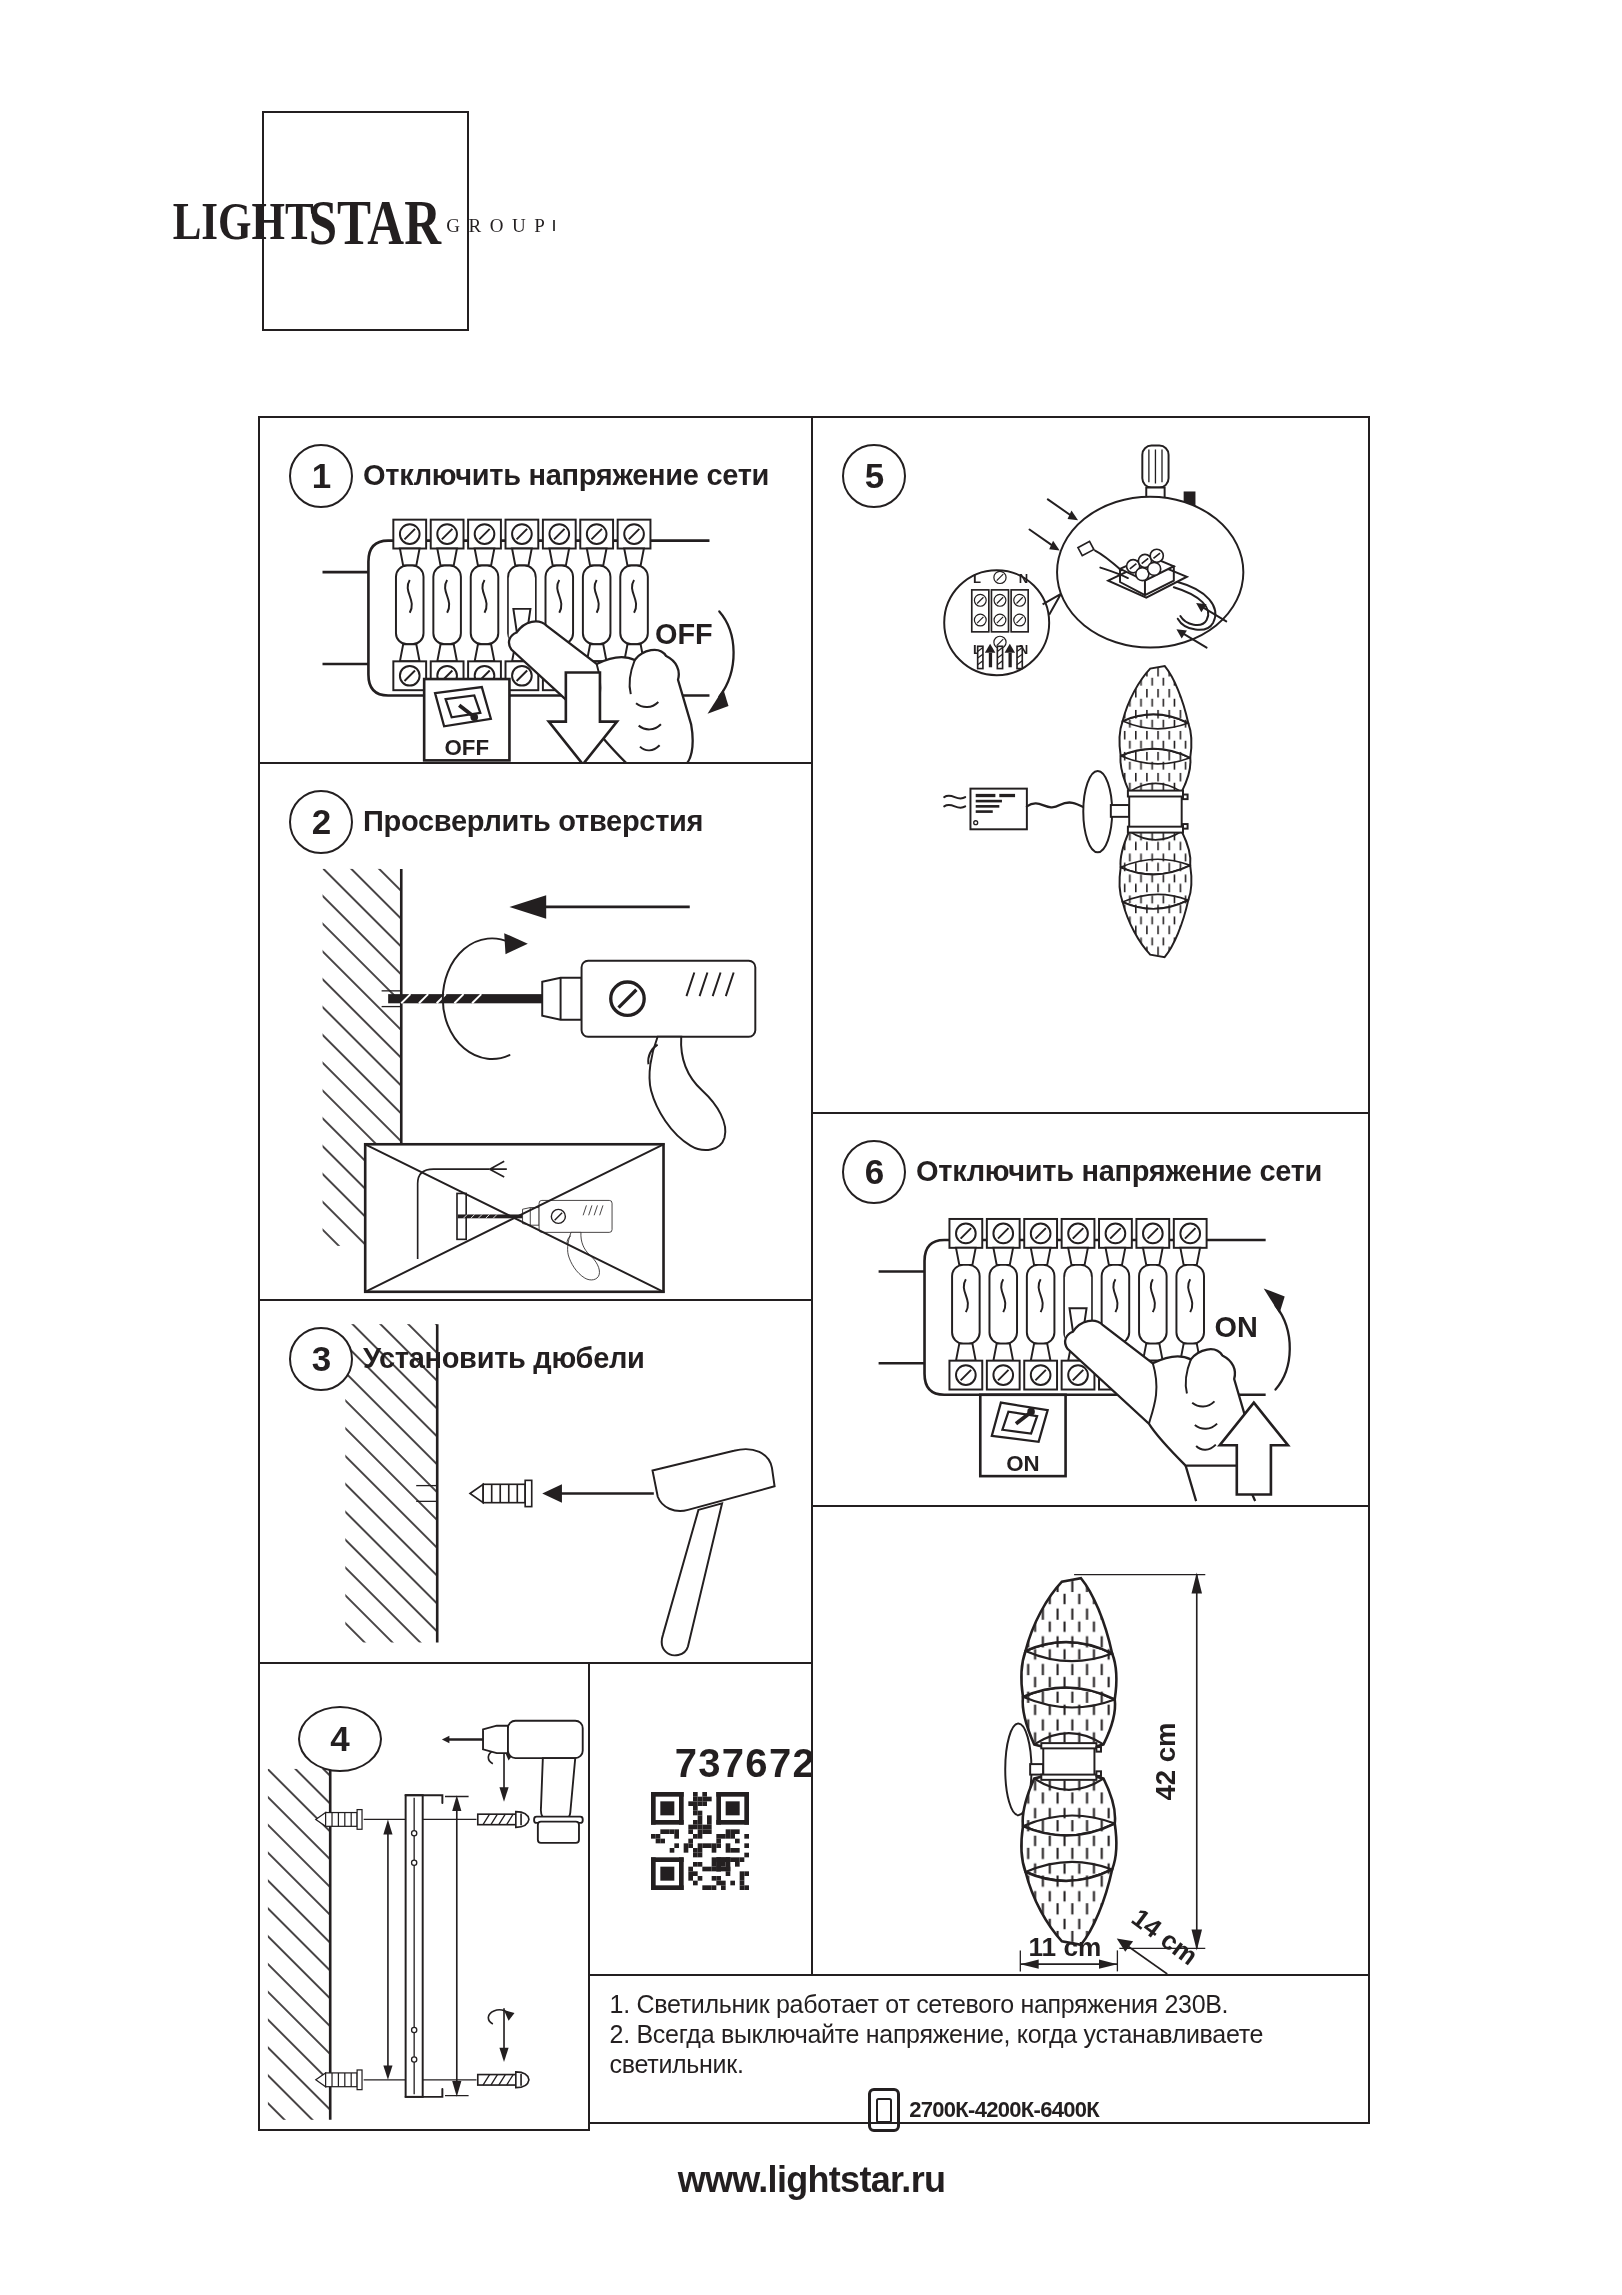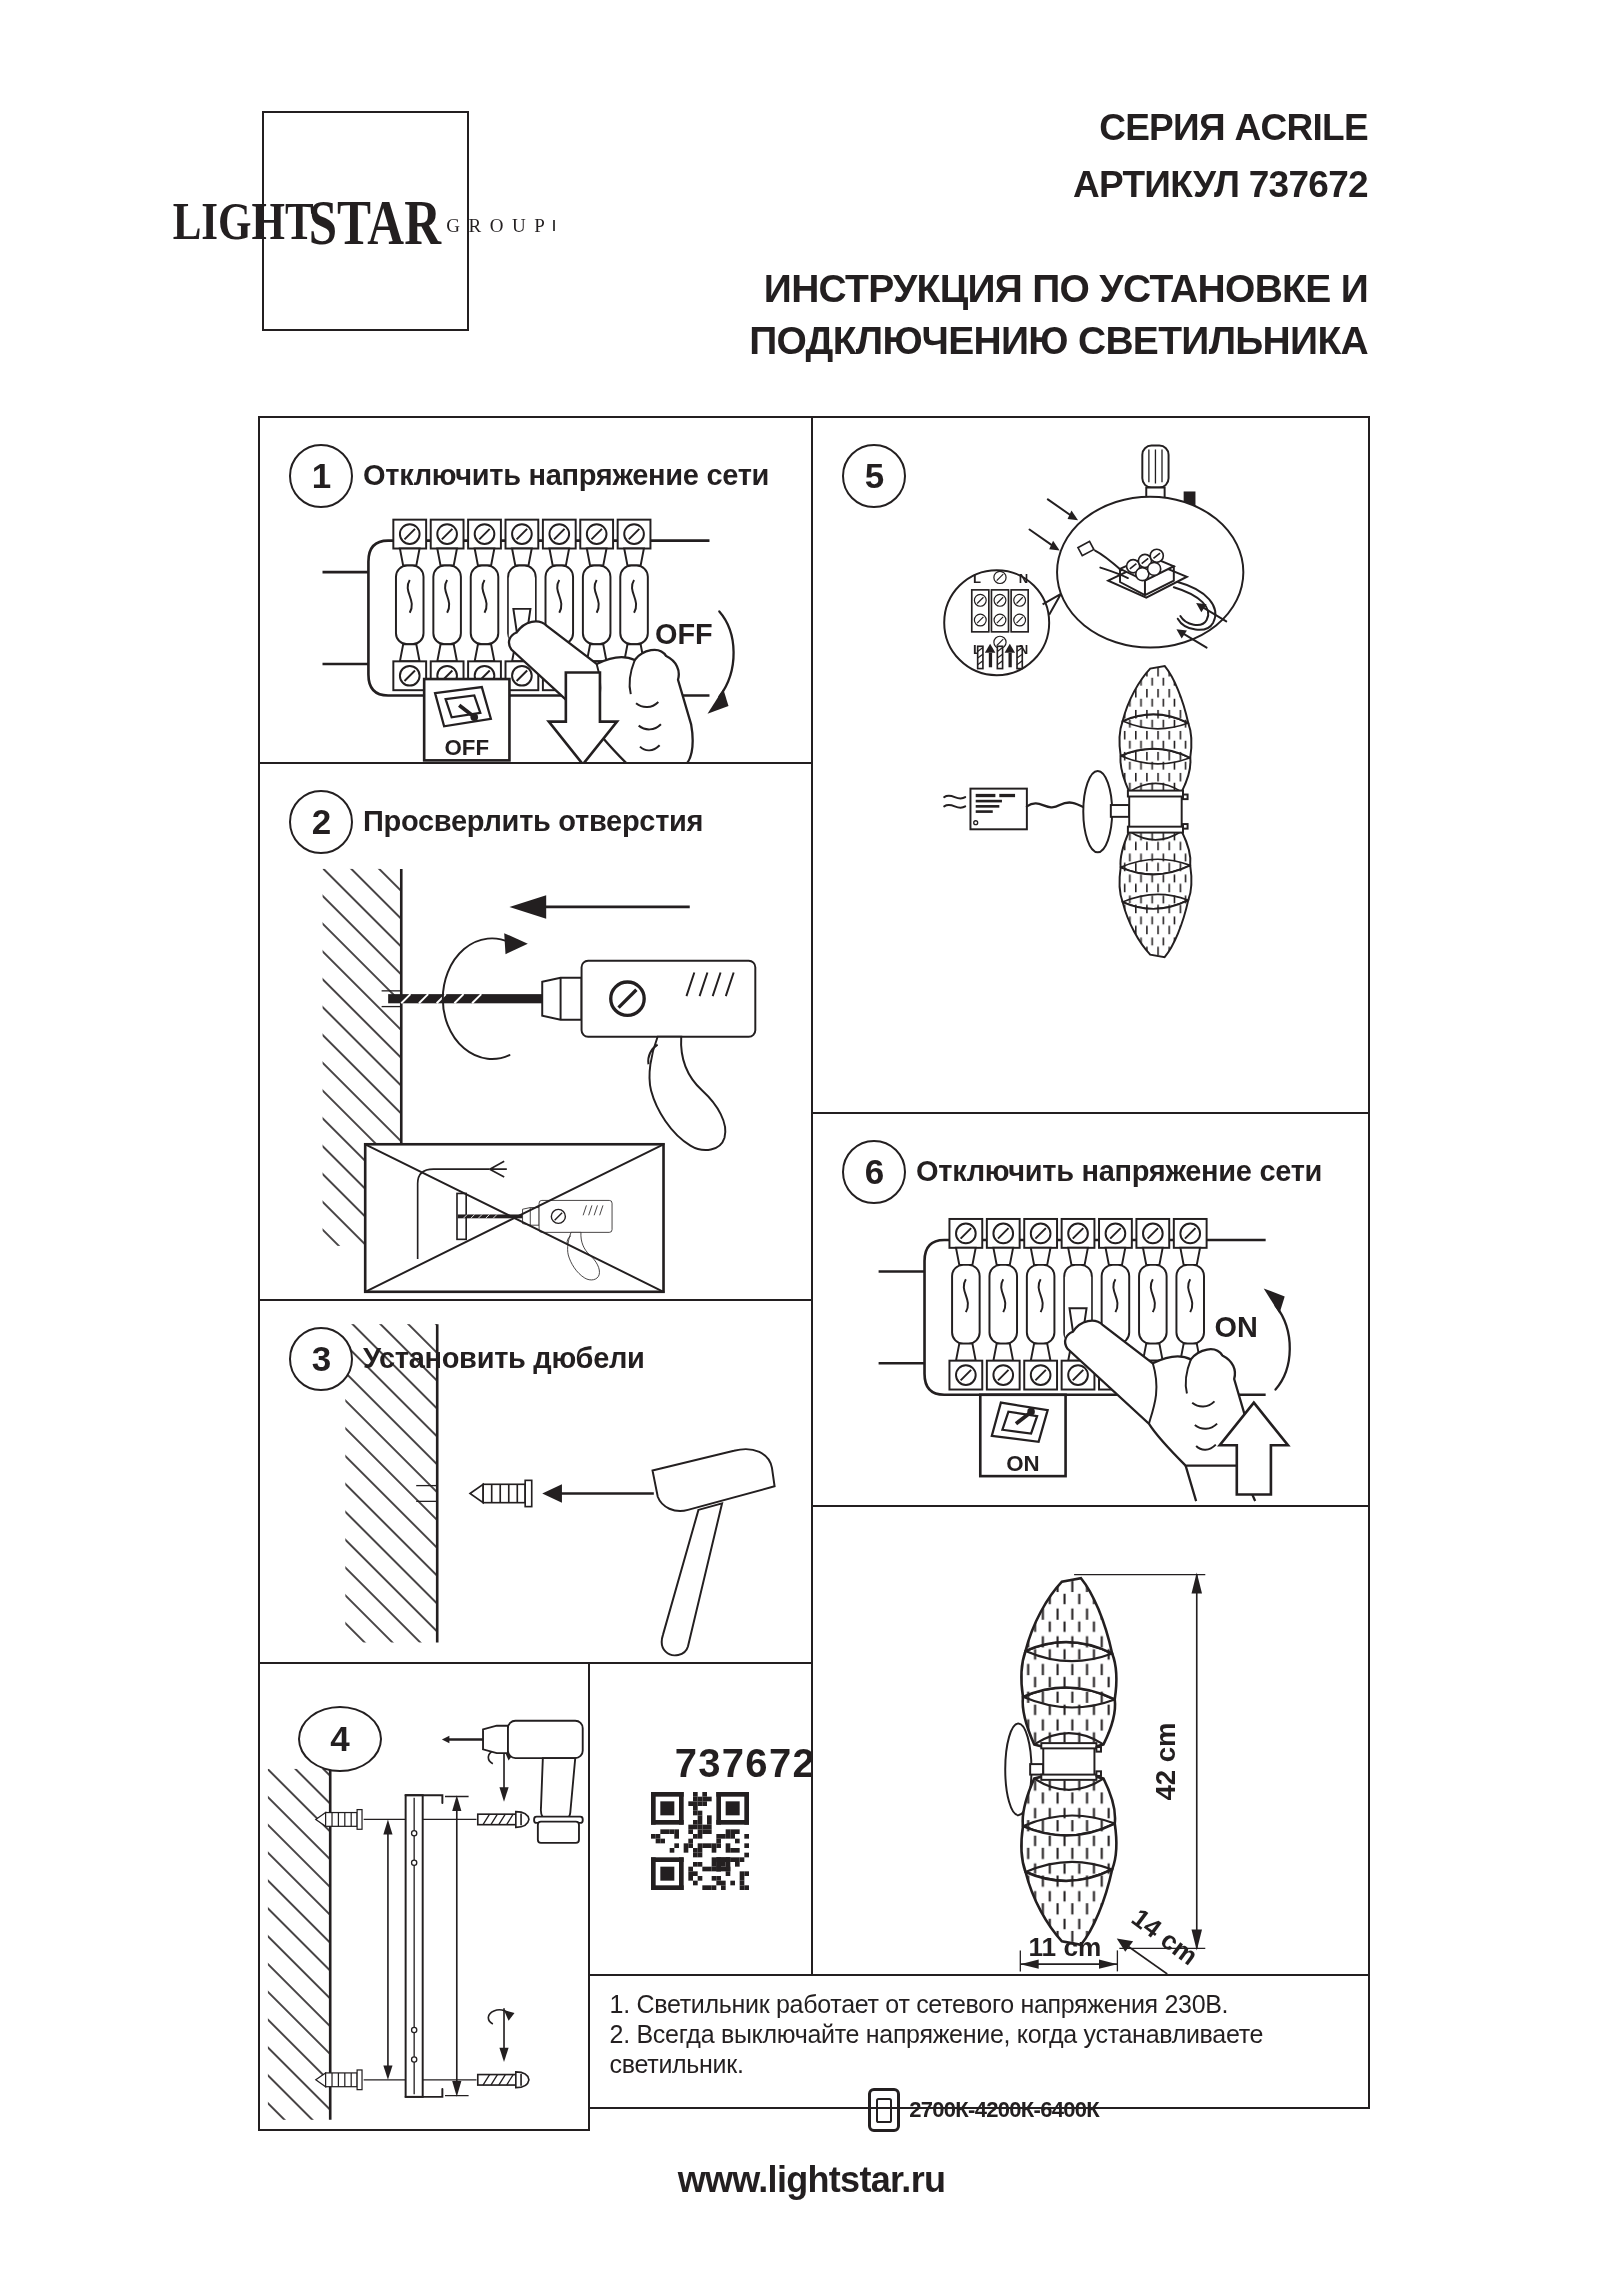--- a/index.html
+++ b/index.html
@@ -165,28 +165,20 @@
     <div class="logo-light">LIGHT</div>
     <div class="logo-star">STAR</div>
     <div class="logo-group">GROUP</div>
     <div class="flag">
       <div style="background:#3aaa35"></div>
         <div style="background:#ffffff"></div>
         <div style="background:#e30613"></div>
     </div>
   </div>
 
-  <div class="hdr">
-    <div class="hdr-series">СЕРИЯ ACRILE</div>
-    <div class="hdr-article">АРТИКУЛ 737672</div>
-    <div class="hdr-title">
-      <div>ИНСТРУКЦИЯ ПО УСТАНОВКЕ И</div>
-      <div>ПОДКЛЮЧЕНИЮ СВЕТИЛЬНИКА</div>
-    </div>
-  </div>
 
   <div class="cell" style="left:258px;top:416px;width:556px;height:349px">
     <div class="stepnum" style="left:29.4px;top:26px;width:60px;height:60px">1</div>
     <div class="steplabel" style="left:103px;top:41px">Отключить напряжение сети</div>
     <svg class="art" viewBox="0 0 841 526">
       <g>
         <use href="#breaker" transform="translate(165,195)"></use>
         <text class="tb44" x="602" y="345">OFF</text>
         <path class="s35" d="M700,295 C728,327 730,385 700,425"></path>
         <polygon class="f" points="706,413 682,451 714,439"></polygon>
@@ -559,21 +551,21 @@
         <text class="tb40" x="384" y="684" text-anchor="middle">11 cm</text>
       </g>
       <g>
         <line class="s25" x1="472" y1="664" x2="540" y2="712"></line>
         <polygon class="f" points="463,658 488,662 476,678"></polygon>
         <text class="tb40" transform="translate(528,666) rotate(37)" text-anchor="middle">14 cm</text>
       </g>
     </svg>
   </div>
 
-  <div class="cell" style="left:588px;top:1974px;width:782px;height:135px">
+  <div class="cell" style="left:588px;top:1974px;width:782px;height:150px">
     <div class="notes-inner">
       <div>1. Светильник работает от сетевого напряжения 230В.</div>
       <div>2. Всегда выключайте напряжение, когда устанавливаете светильник.</div>
       <div class="temp-row">
         <div class="temp-icon">
             <div class="temp-icon-inner"></div>
           </div>
         <div class="temp-text">2700К-4200К-6400К</div>
       </div>
     </div>

